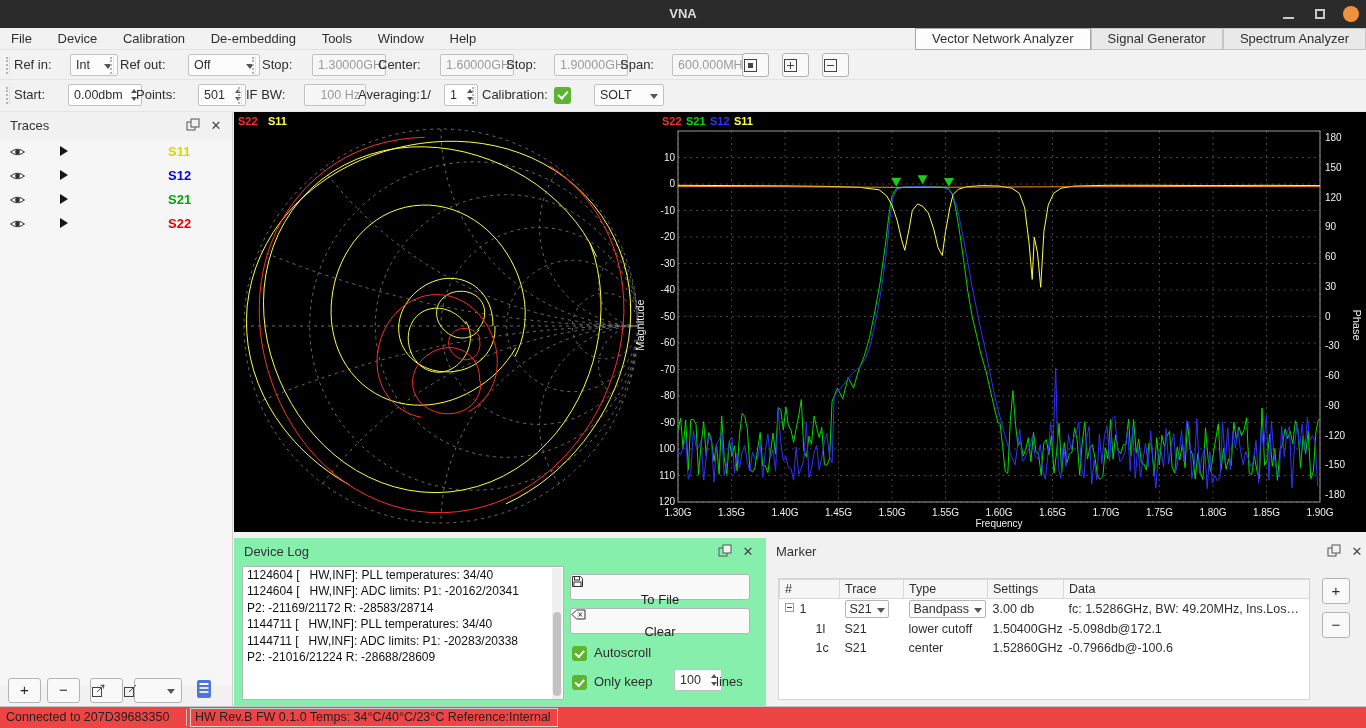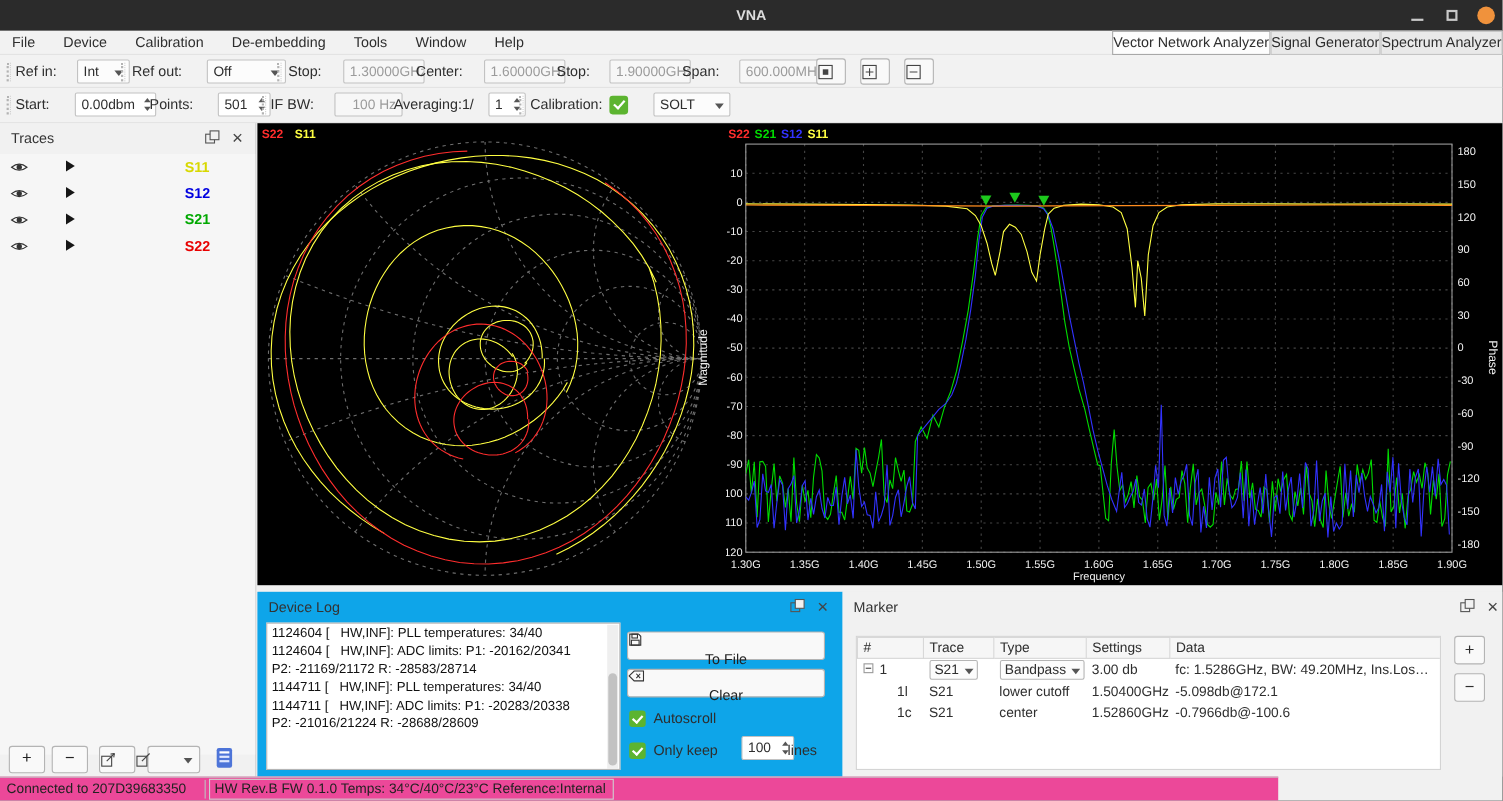--- a/index.html
+++ b/index.html
@@ -9,21 +9,21 @@
   .titlebar{position:absolute;left:0;top:0;width:1366px;height:28px;background:#2b2b2b;}
   .titlebar .title{position:absolute;left:0;right:0;top:0;height:28px;line-height:28px;text-align:center;color:#dcdcdc;font-weight:bold;}
   .winbtn{position:absolute;top:0;width:26px;height:28px;}
   .min-glyph{position:absolute;left:7px;top:17px;width:11px;border-bottom:2px solid #c9c9c9;}
   .max-glyph{position:absolute;left:7px;top:9px;width:10px;height:10px;border:2px solid #c9c9c9;}
   .close-glyph{position:absolute;left:5px;top:6px;width:16px;height:16px;border-radius:50%;background:#f0923c;}
   
   .menubar{position:absolute;left:0;top:28px;width:1366px;height:22px;background:#f2f2f2;border-bottom:1px solid #e3e3e3;}
   .menu-item{display:inline-block;padding:0 11px;line-height:22px;cursor:default;}
   .mode-tabs{position:absolute;right:0;top:0;height:22px;display:flex;}
-  .mode-tab{height:22px;line-height:20px;padding:0 0;border:1px solid #c4c4c4;background:#e9e9e9;}
+  .mode-tab{height:22px;line-height:20px;padding:0 16px;border:1px solid #c4c4c4;background:#e9e9e9;}
   .mode-tab.active{background:#fdfdfd;border-color:#a8a8a8;}
   
   .toolbar{position:absolute;left:0;width:1366px;background:#f2f2f2;border-bottom:1px solid #e3e3e3;}
   .tb1{top:50px;height:30px;}
   .tb2{top:80px;height:32px;}
   .grip{position:absolute;top:7px;width:4px;height:17px;border-left:2px dotted #b3b3b3;border-right:1px dotted #cfcfcf;}
   .lbl{position:absolute;line-height:30px;white-space:nowrap;color:#2e2e2e;}
   .field,.spin,.combo{position:absolute;top:4px;height:22px;border:1px solid #c2c2c2;background:#fdfdfd;border-radius:2px;font-size:12.5px;line-height:20px;padding:0 5px;white-space:nowrap;overflow:hidden;margin-left:16px;}
   .dis{color:#9b9b9b;background:#f7f7f7;}
   .spin{padding-right:16px;background:#fff;}
@@ -43,42 +43,42 @@
   .trace-row{position:relative;height:24px;}
   .eye{position:absolute;left:9px;top:6px;}
   .play{position:absolute;left:60px;top:6px;width:0;height:0;border-top:5.5px solid transparent;border-bottom:5.5px solid transparent;border-left:8px solid #161616;}
   .trace-name{position:absolute;left:168px;top:0;line-height:24px;font-weight:bold;}
   .tbtn{position:absolute;top:566px;height:25px;background:#f9f9f9;border:1px solid #b4b4b4;border-radius:3px;text-align:center;font-size:15px;line-height:22px;color:#222;}
   
   .charts{position:absolute;left:234px;top:112px;width:1132px;height:420px;background:#000;}
   svg{display:block;}
   .axlabel{position:absolute;color:#eee;font-size:11px;text-align:center;width:80px;height:14px;line-height:14px;}
   
-  .devlog{position:absolute;left:234px;top:538px;width:532px;height:168px;background:#0ea5e9;}
+  .devlog{position:absolute;left:234px;top:538px;width:532px;height:168px;background:#86efac;}
   .logbox{position:absolute;left:8px;top:28px;width:322px;height:134px;background:#fff;border:1px solid #b5b5b5;overflow:hidden;}
   .logline{white-space:pre;font-size:12px;line-height:16.4px;padding:0 4px;color:#111;}
   .sbar{position:absolute;right:1px;top:1px;width:10px;height:131px;background:#efefef;}
   .sthumb{position:absolute;left:1px;width:8px;background:#c2c2c2;border-radius:4px;}
   .btn{position:absolute;background:#f9f9f9;border:1px solid #b4b4b4;border-radius:3px;text-align:center;font-size:13px;color:#222;}
   .cb2{position:absolute;width:15px;height:15px;background:#5cb430;border-radius:3px;}
   .cb2::after{content:"";position:absolute;left:3px;top:3.5px;width:7px;height:3.5px;border-left:2px solid #fff;border-bottom:2px solid #fff;transform:rotate(-48deg);}
   
   .markerp{position:absolute;left:766px;top:538px;width:600px;height:168px;background:#f1f1f1;}
   .mtable-wrap{position:absolute;left:12px;top:40px;width:532px;height:122px;background:#fff;border:1px solid #d4d4d4;overflow:hidden;}
   table.mtable{border-collapse:collapse;width:530px;table-layout:fixed;font-size:12.5px;}
   .mtable th{border:1px solid #d8d8d8;background:#f6f6f6;font-weight:normal;text-align:left;padding:2px 5px;height:16px;}
   .mtable td{padding:1px 5px;height:19px;white-space:nowrap;overflow:hidden;}
   .mcombo{position:relative;display:inline-block;border:1px solid #b5b5b5;border-radius:2px;height:18px;line-height:16px;padding:0 16px 0 4px;background:#fcfcfc;}
   .mcombo .carr{top:7px;right:3px;}
   .expander{display:inline-block;position:relative;width:9px;height:9px;border:1px solid #9a9a9a;margin-right:6px;vertical-align:1px;}
   .expander::after{content:"";position:absolute;left:1px;top:3px;width:5px;height:1px;background:#444;}
   .indent{padding-left:36px !important;}
   .mbtn{position:absolute;left:556px;width:28px;height:26px;background:#f9f9f9;border:1px solid #b4b4b4;border-radius:3px;font-size:15px;text-align:center;line-height:23px;}
   
-  .statusbar{position:absolute;left:0;top:706px;width:1162px;height:22px;background:#ec4899;border-top:1px solid #c6c6c6;font-size:12.5px;color:#222;}
+  .statusbar{position:absolute;left:0;top:706px;width:1366px;height:22px;background:#ef4444;border-top:1px solid #c6c6c6;font-size:12.5px;color:#222;}
   .statusbar .seg1{position:absolute;left:6px;top:0;line-height:21px;}
   .statusbar .sep{position:absolute;left:186px;top:2px;height:17px;border-left:1px solid #c0c0c0;}
   .statusbar .seg2frame{position:absolute;left:190px;top:1px;height:19px;width:368px;border:1px solid #d0d0d0;}
   .statusbar .seg2{position:absolute;left:4px;top:0;line-height:17px;white-space:nowrap;}
 </style>
 </head>
 <body>
 
 <div class="app">
 

